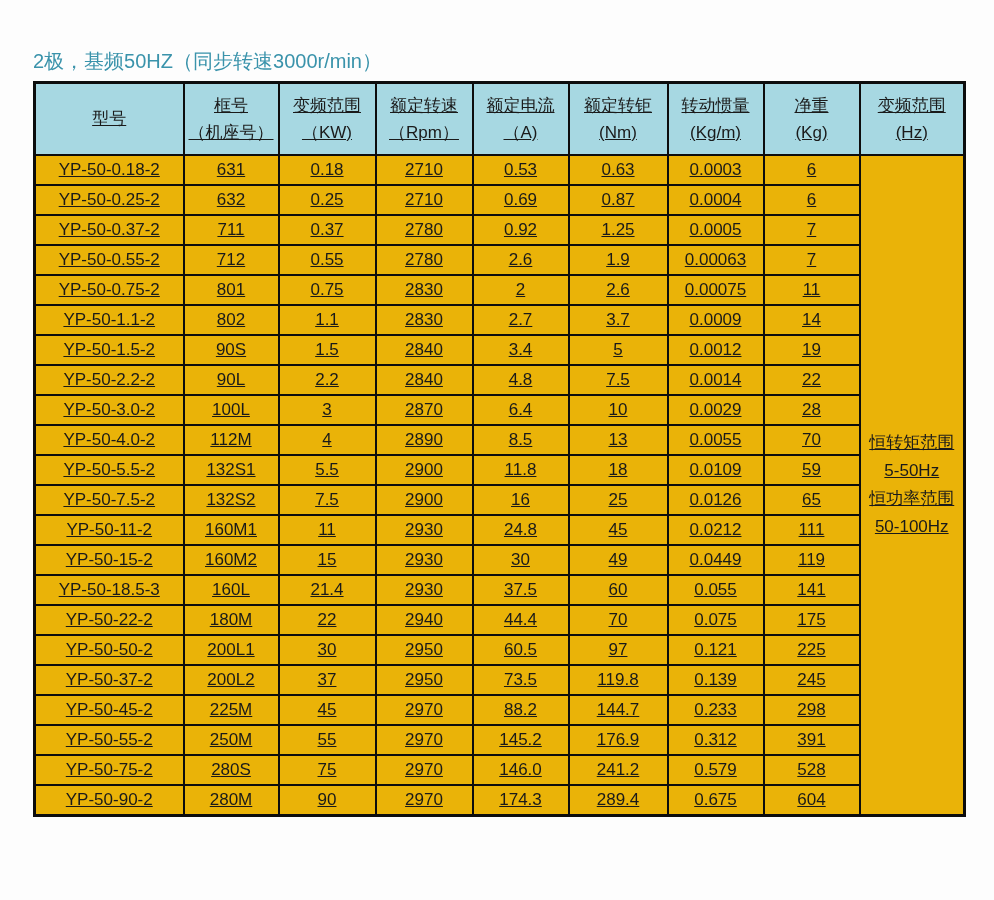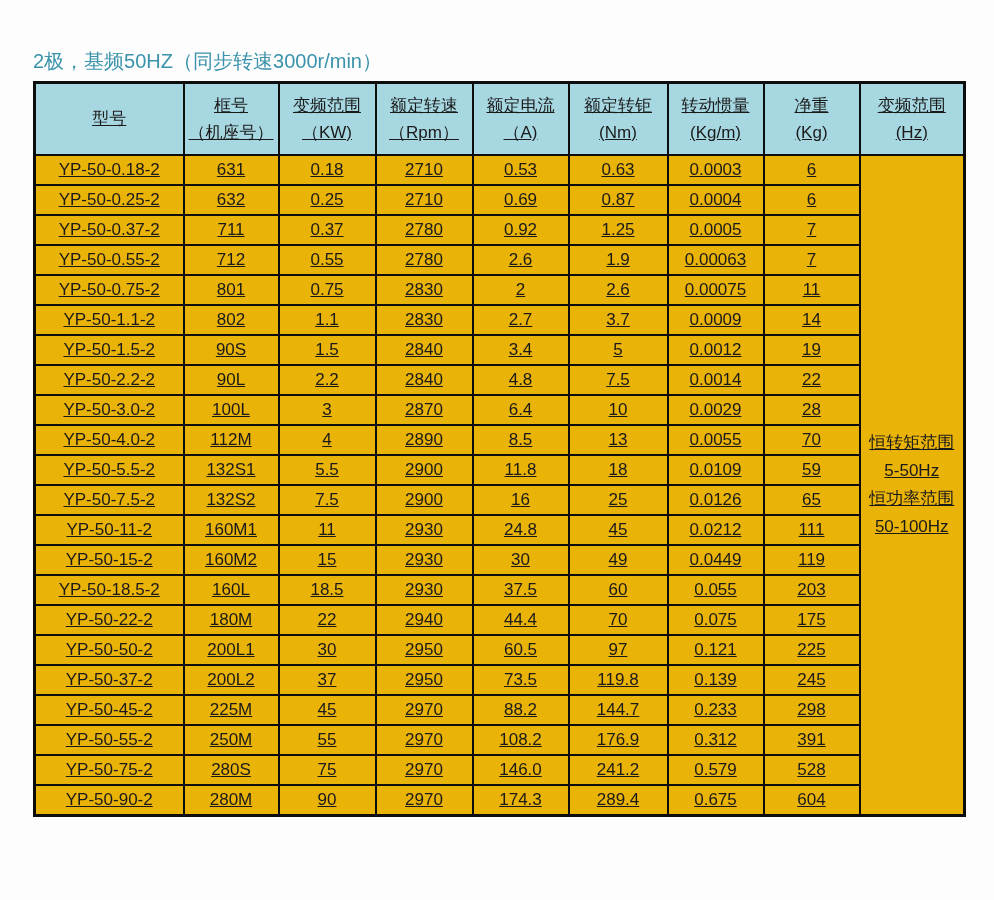--- a/index.html
+++ b/index.html
@@ -272,28 +272,28 @@
           <td>YP-50-15-2</td>
           <td>160M2</td>
           <td>15</td>
           <td>2930</td>
           <td>30</td>
           <td>49</td>
           <td>0.0449</td>
           <td>119</td>
         </tr>
         <tr>
-          <td>YP-50-18.5-2</td>
+          <td>YP-50-18.5-3</td>
           <td>160L</td>
-          <td>18.5</td>
+          <td>21.4</td>
           <td>2930</td>
           <td>37.5</td>
           <td>60</td>
           <td>0.055</td>
-          <td>203</td>
+          <td>141</td>
         </tr>
         <tr>
           <td>YP-50-22-2</td>
           <td>180M</td>
           <td>22</td>
           <td>2940</td>
           <td>44.4</td>
           <td>70</td>
           <td>0.075</td>
           <td>175</td>
@@ -326,21 +326,21 @@
           <td>88.2</td>
           <td>144.7</td>
           <td>0.233</td>
           <td>298</td>
         </tr>
         <tr>
           <td>YP-50-55-2</td>
           <td>250M</td>
           <td>55</td>
           <td>2970</td>
-          <td>108.2</td>
+          <td>145.2</td>
           <td>176.9</td>
           <td>0.312</td>
           <td>391</td>
         </tr>
         <tr>
           <td>YP-50-75-2</td>
           <td>280S</td>
           <td>75</td>
           <td>2970</td>
           <td>146.0</td>

